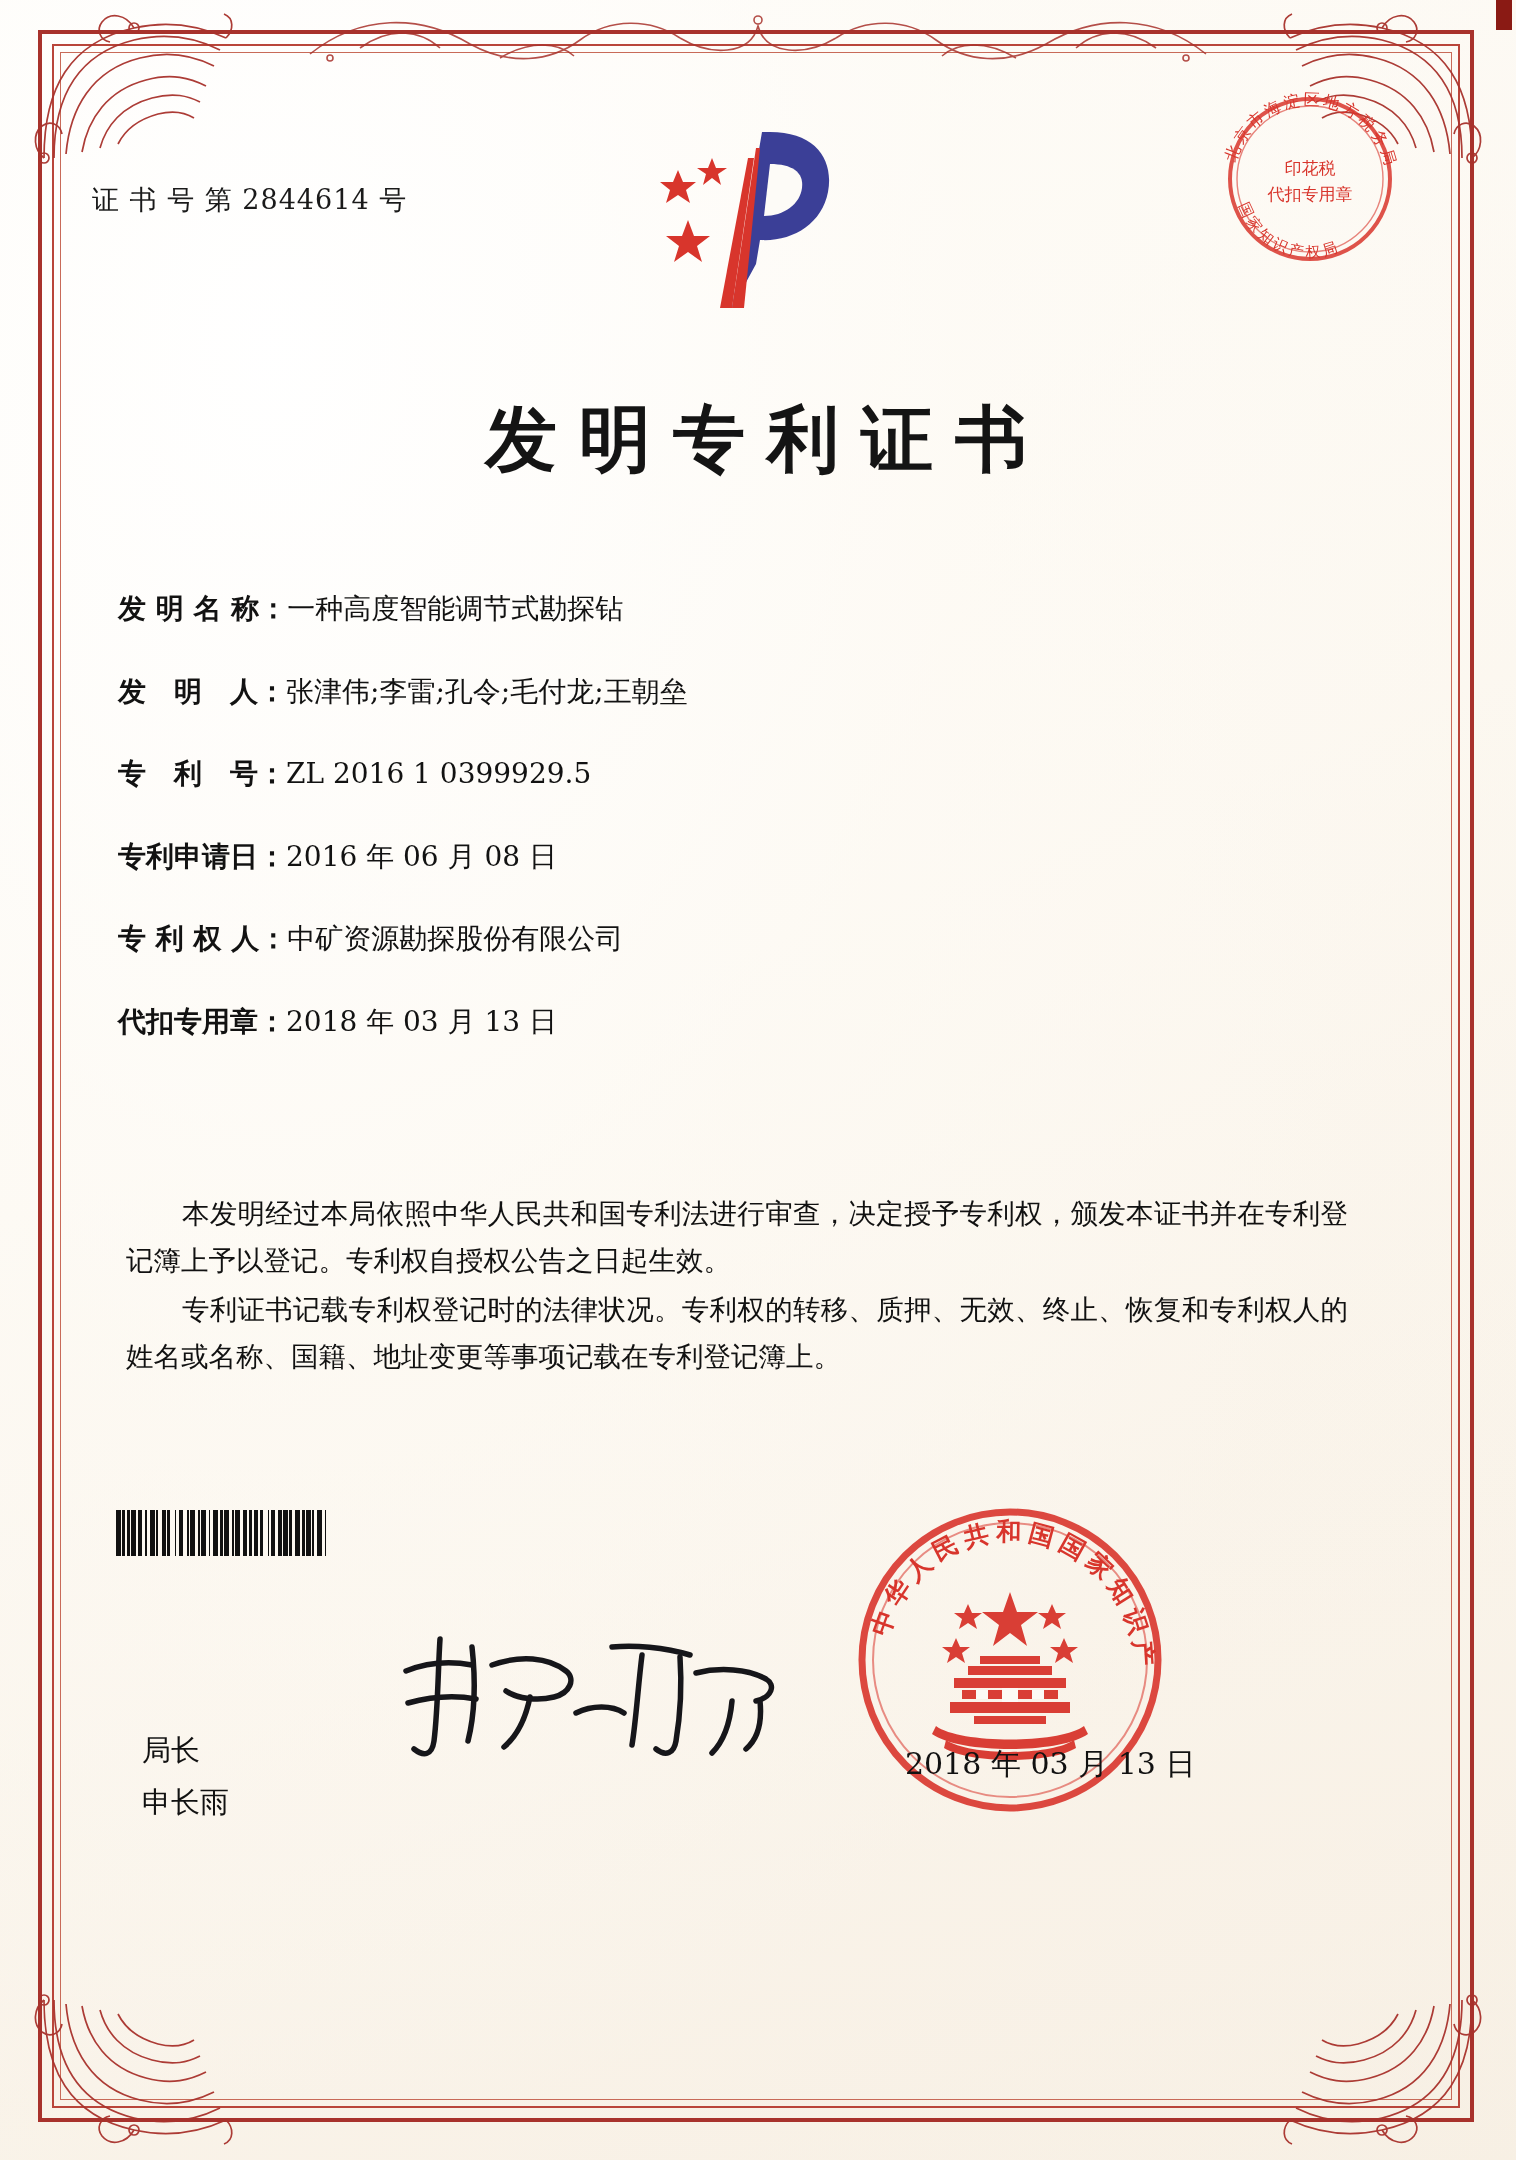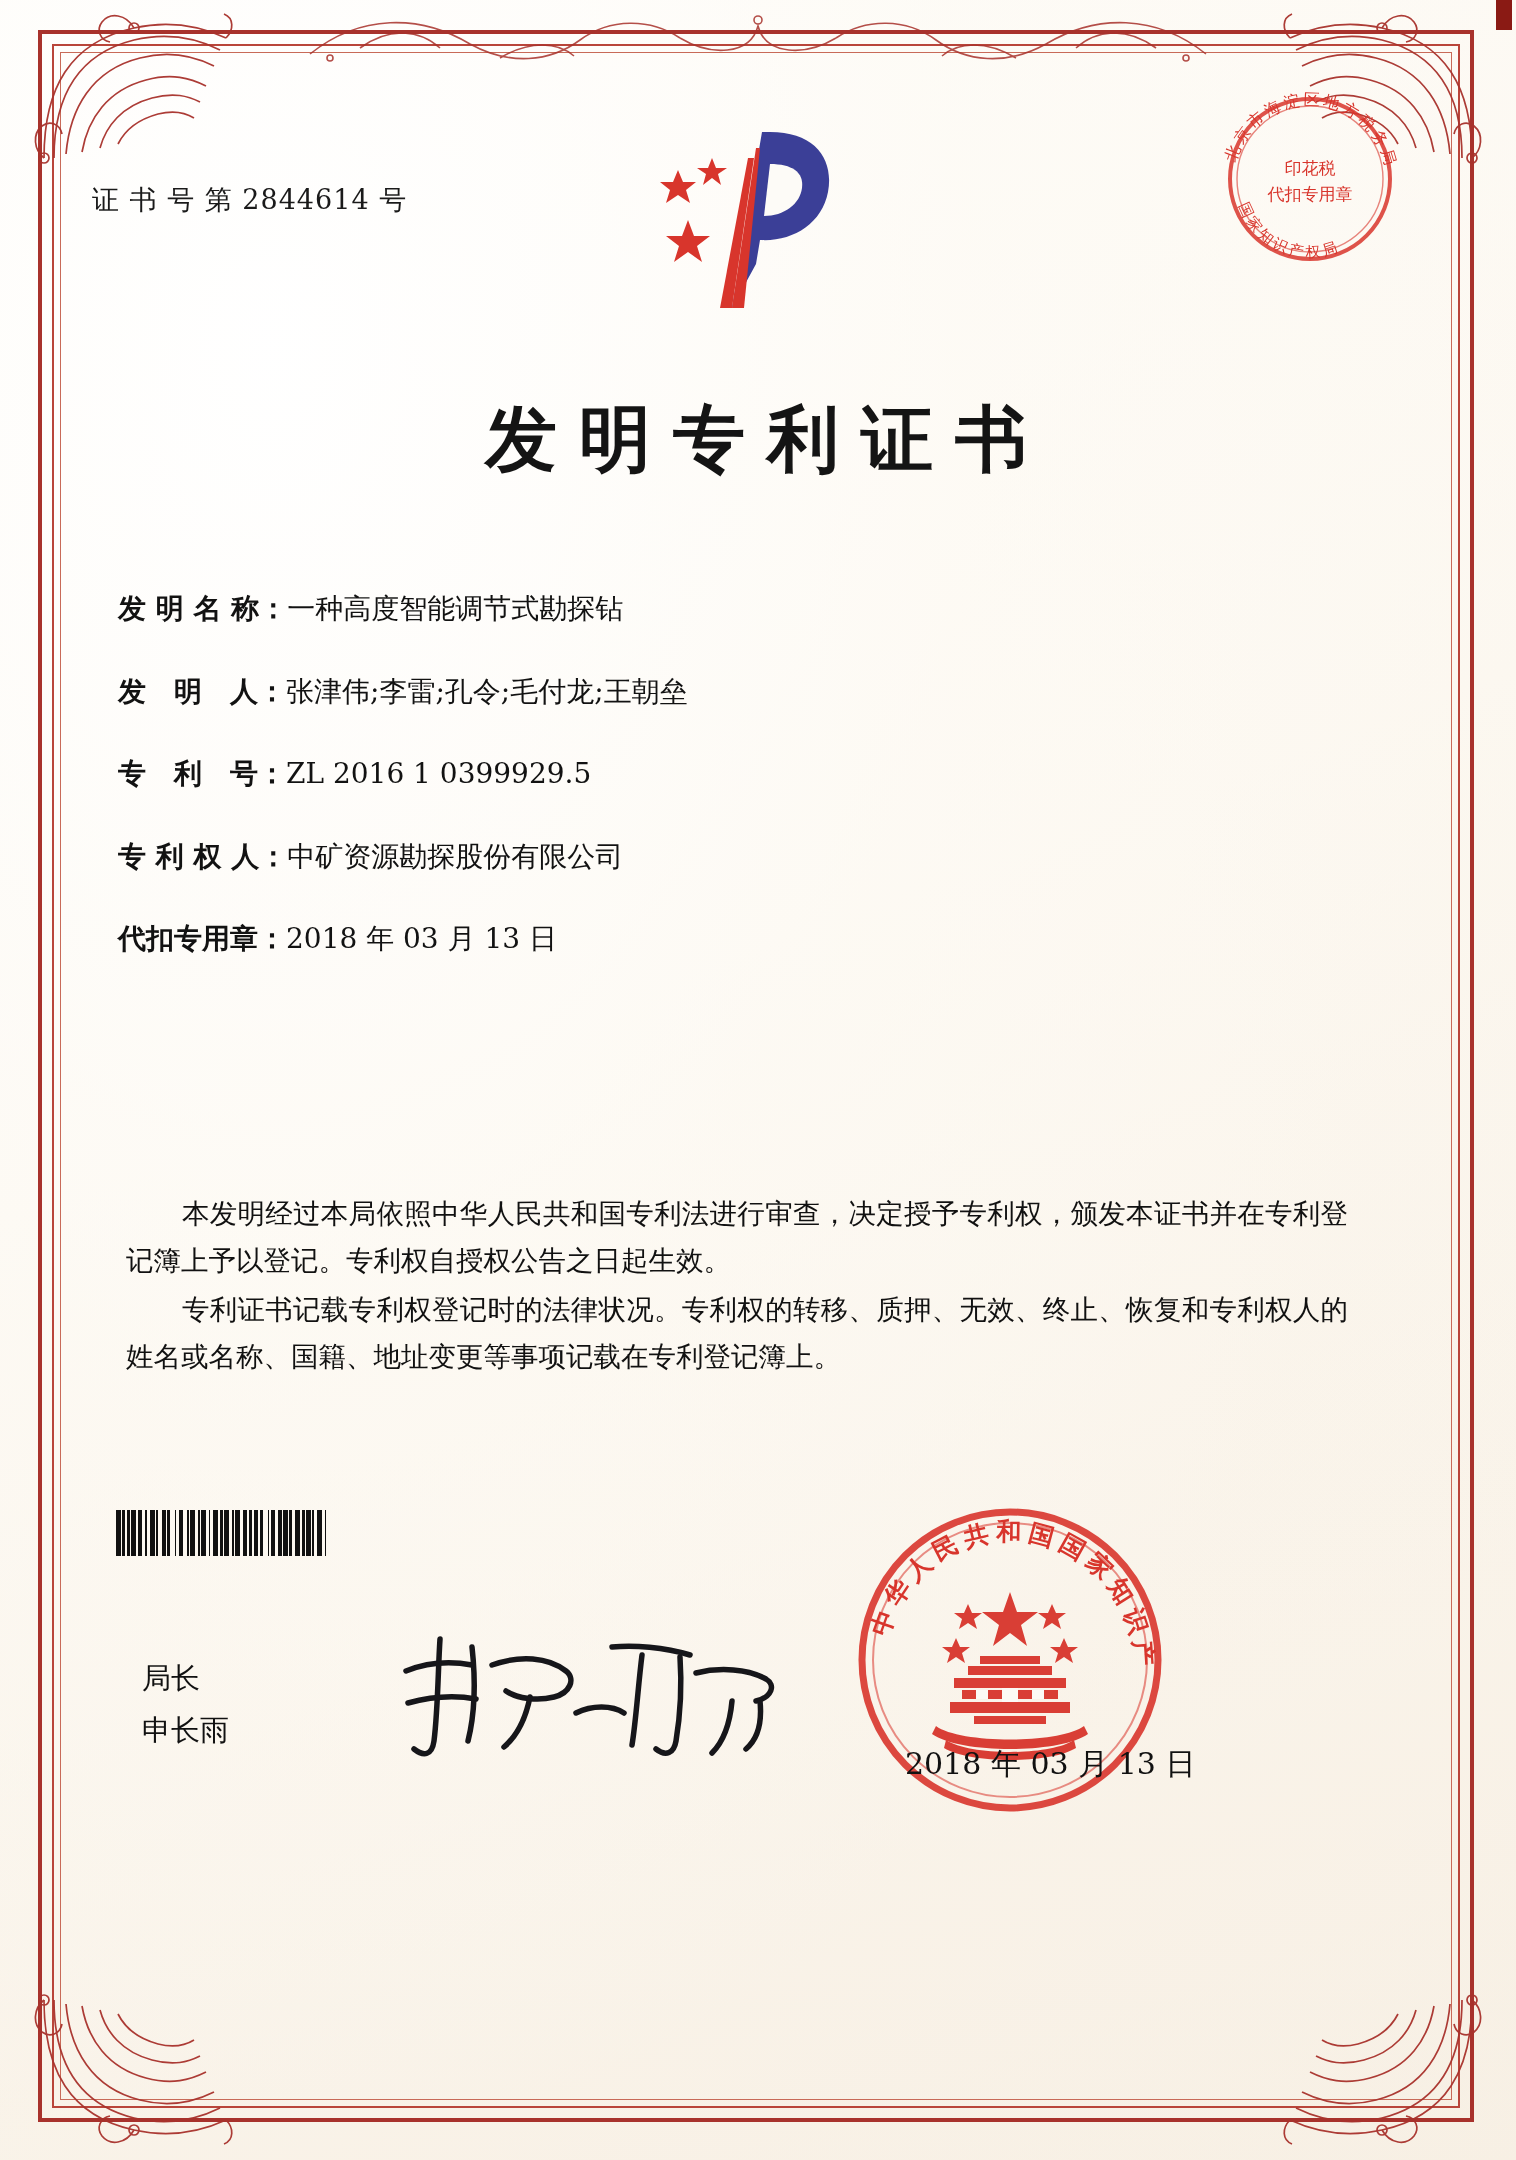--- a/index.html
+++ b/index.html
@@ -172,21 +172,21 @@
   .barcode i {
     display: block;
     background: #111;
     height: 100%;
   }
 
   
   .sig-label {
     position: absolute;
     left: 82px;
-    top: 1600px;
+    top: 1672px;
     font-size: 29px;
     line-height: 52px;
     color: #111;
   }
   .sig-hand {
     position: absolute;
     left: 320px;
     top: 1565px;
     width: 420px;
     height: 150px;
@@ -386,20 +386,23 @@
       <div class="field-row">
         <span class="field-label">发 明 名 称：</span><span class="field-value">一种高度智能调节式勘探钻</span>
       </div>
       <div class="field-row">
         <span class="field-label">发　明　人：</span><span class="field-value">张津伟;李雷;孔令;毛付龙;王朝垒</span>
       </div>
       <div class="field-row">
         <span class="field-label">专　利　号：</span><span class="field-value">ZL 2016 1 0399929.5</span>
       </div>
       <div class="field-row">
+        <span class="field-label">专利申请日：</span><span class="field-value">2016 年 06 月 08 日</span>
+      </div>
+      <div class="field-row">
         <span class="field-label">专 利 权 人：</span><span class="field-value">中矿资源勘探股份有限公司</span>
       </div>
       <div class="field-row">
         <span class="field-label">代扣专用章：</span><span class="field-value">2018 年 03 月 13 日</span>
       </div>
     </div>
 
     <div class="body-text">
       <p>本发明经过本局依照中华人民共和国专利法进行审查，决定授予专利权，颁发本证书并在专利登记簿上予以登记。专利权自授权公告之日起生效。</p>
       <p>专利证书记载专利权登记时的法律状况。专利权的转移、质押、无效、终止、恢复和专利权人的姓名或名称、国籍、地址变更等事项记载在专利登记簿上。</p>

